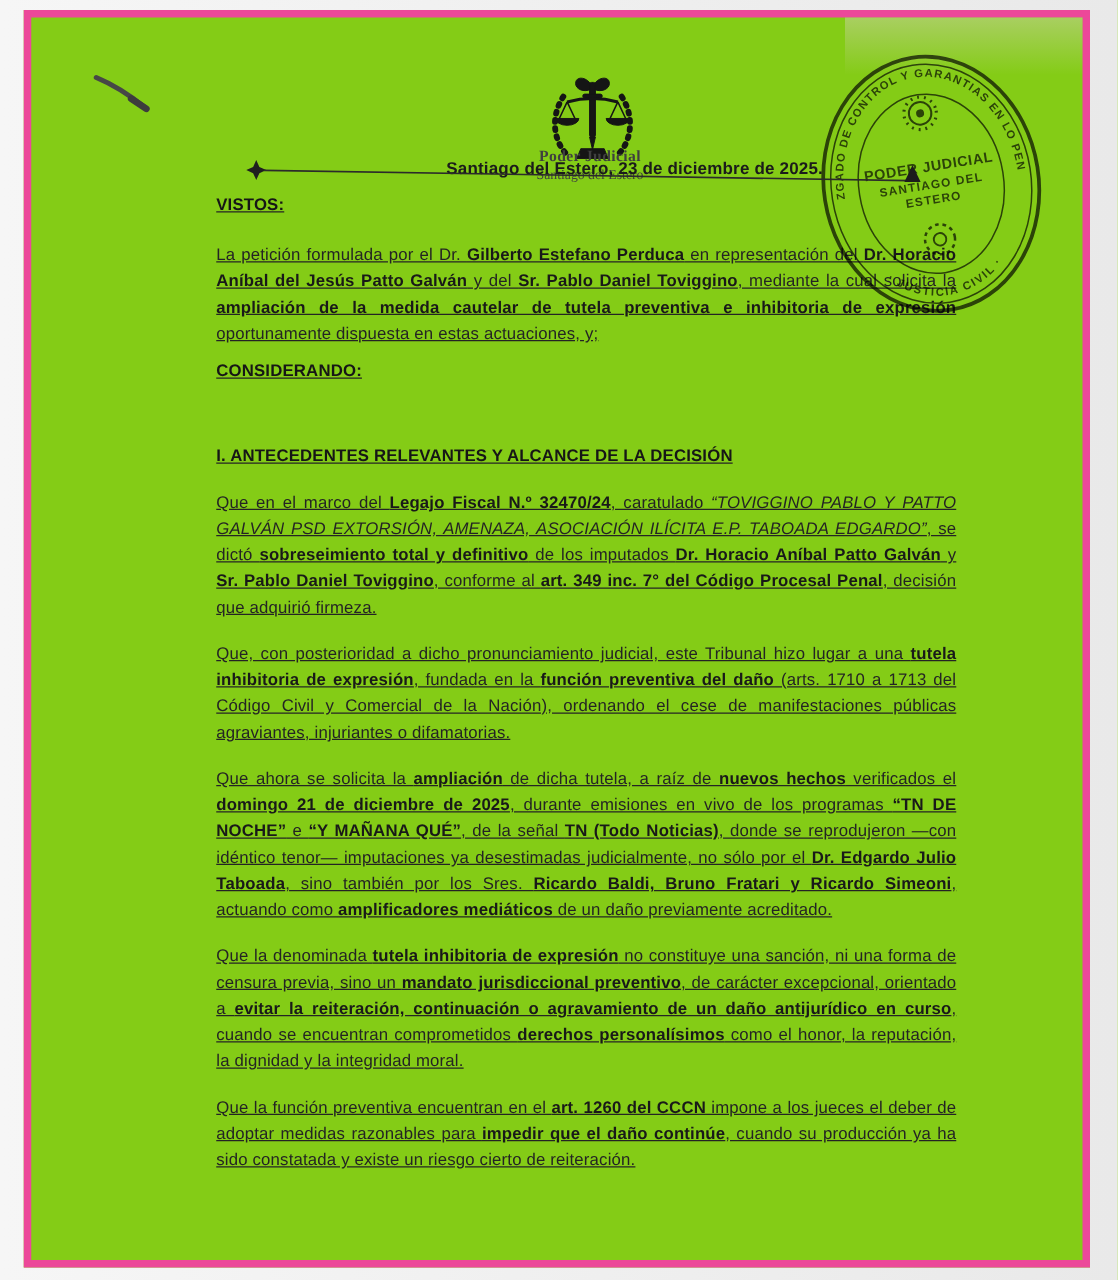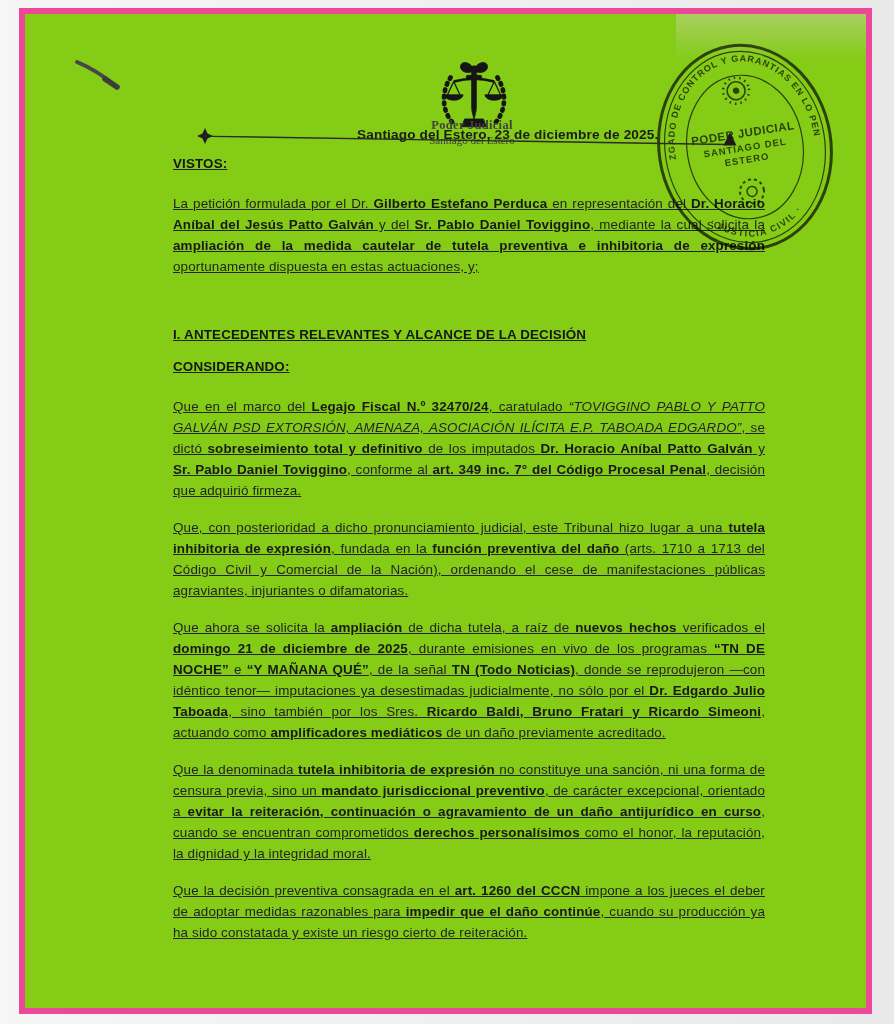--- a/index.html
+++ b/index.html
@@ -115,22 +115,22 @@
 
   <svg class="ref-anno" viewBox="0 0 853 230">
     <path d="M180 114 L182.5 119.5 L188 122 L182.5 124.5 L180 130 L177.5 124.5 L172 122 L177.5 119.5 Z" fill="#1f1f1f"></path>
     <path d="M186 122.3 L702 130.5" stroke="#2b2b2b" stroke-width="1.3" fill="none"></path>
     <polygon points="705,118 698.5,131.5 711.5,131.5" fill="#1c1c1c"></polygon>
   </svg>
 
   <div class="doc-body">
       <div class="blk blk-label">VISTOS:</div>
       <div class="blk blk-paragraph"><span>La petición formulada por el Dr. </span><span class="run-b">Gilberto Estefano Perduca</span><span> en representación del </span><span class="run-b">Dr. Horacio Aníbal del Jesús Patto Galván</span><span> y del </span><span class="run-b">Sr. Pablo Daniel Toviggino</span><span>, mediante la cual solicita la </span><span class="run-b">ampliación de la medida cautelar de tutela preventiva e inhibitoria de expresión</span><span> oportunamente dispuesta en estas actuaciones, y;</span></div>
+      <div class="blk blk-label">CONSIDERANDO:</div>
       <div class="blk blk-heading">I. ANTECEDENTES RELEVANTES Y ALCANCE DE LA DECISIÓN</div>
-      <div class="blk blk-label">CONSIDERANDO:</div>
       <div class="blk blk-paragraph"><span>Que en el marco del </span><span class="run-b">Legajo Fiscal N.º 32470/24</span><span>, caratulado </span><span class="run-i">“TOVIGGINO PABLO Y PATTO GALVÁN PSD EXTORSIÓN, AMENAZA, ASOCIACIÓN ILÍCITA E.P. TABOADA EDGARDO”</span><span>, se dictó </span><span class="run-b">sobreseimiento total y definitivo</span><span> de los imputados </span><span class="run-b">Dr. Horacio Aníbal Patto Galván</span><span> y </span><span class="run-b">Sr. Pablo Daniel Toviggino</span><span>, conforme al </span><span class="run-b">art. 349 inc. 7° del Código Procesal Penal</span><span>, decisión que adquirió firmeza.</span></div>
       <div class="blk blk-paragraph"><span>Que, con posterioridad a dicho pronunciamiento judicial, este Tribunal hizo lugar a una </span><span class="run-b">tutela inhibitoria de expresión</span><span>, fundada en la </span><span class="run-b">función preventiva del daño</span><span> (arts. 1710 a 1713 del Código Civil y Comercial de la Nación), ordenando el cese de manifestaciones públicas agraviantes, injuriantes o difamatorias.</span></div>
       <div class="blk blk-paragraph"><span>Que ahora se solicita la </span><span class="run-b">ampliación</span><span> de dicha tutela, a raíz de </span><span class="run-b">nuevos hechos</span><span> verificados el </span><span class="run-b">domingo 21 de diciembre de 2025</span><span>, durante emisiones en vivo de los programas </span><span class="run-b">“TN DE NOCHE”</span><span> e </span><span class="run-b">“Y MAÑANA QUÉ”</span><span>, de la señal </span><span class="run-b">TN (Todo Noticias)</span><span>, donde se reprodujeron —con idéntico tenor— imputaciones ya desestimadas judicialmente, no sólo por el </span><span class="run-b">Dr. Edgardo Julio Taboada</span><span>, sino también por los Sres. </span><span class="run-b">Ricardo Baldi, Bruno Fratari y Ricardo Simeoni</span><span>, actuando como </span><span class="run-b">amplificadores mediáticos</span><span> de un daño previamente acreditado.</span></div>
       <div class="blk blk-paragraph"><span>Que la denominada </span><span class="run-b">tutela inhibitoria de expresión</span><span> no constituye una sanción, ni una forma de censura previa, sino un </span><span class="run-b">mandato jurisdiccional preventivo</span><span>, de carácter excepcional, orientado a </span><span class="run-b">evitar la reiteración, continuación o agravamiento de un daño antijurídico en curso</span><span>, cuando se encuentran comprometidos </span><span class="run-b">derechos personalísimos</span><span> como el honor, la reputación, la dignidad y la integridad moral.</span></div>
-      <div class="blk blk-paragraph"><span>Que la decisión preventiva consagrada en el </span><span class="run-b">art. 1260 del CCCN</span><span> impone a los jueces el deber de adoptar medidas razonables para </span><span class="run-b">impedir que el daño continúe</span><span>, cuando su producción ya ha sido constatada y existe un riesgo cierto de reiteración.</span></div>
+      <div class="blk blk-paragraph"><span>Que la función preventiva encuentran en el </span><span class="run-b">art. 1260 del CCCN</span><span> impone a los jueces el deber de adoptar medidas razonables para </span><span class="run-b">impedir que el daño continúe</span><span>, cuando su producción ya ha sido constatada y existe un riesgo cierto de reiteración.</span></div>
     </div>
 
 </div>
 
 </body></html>

